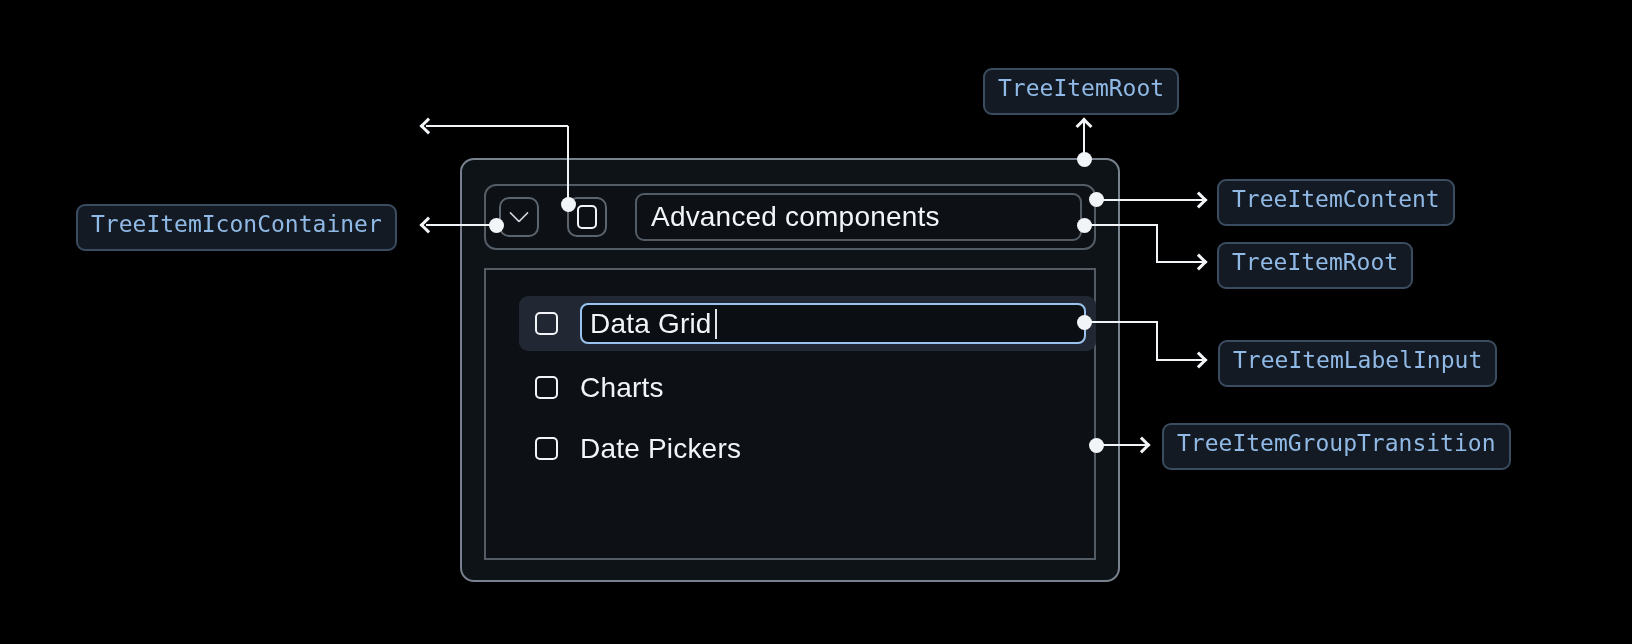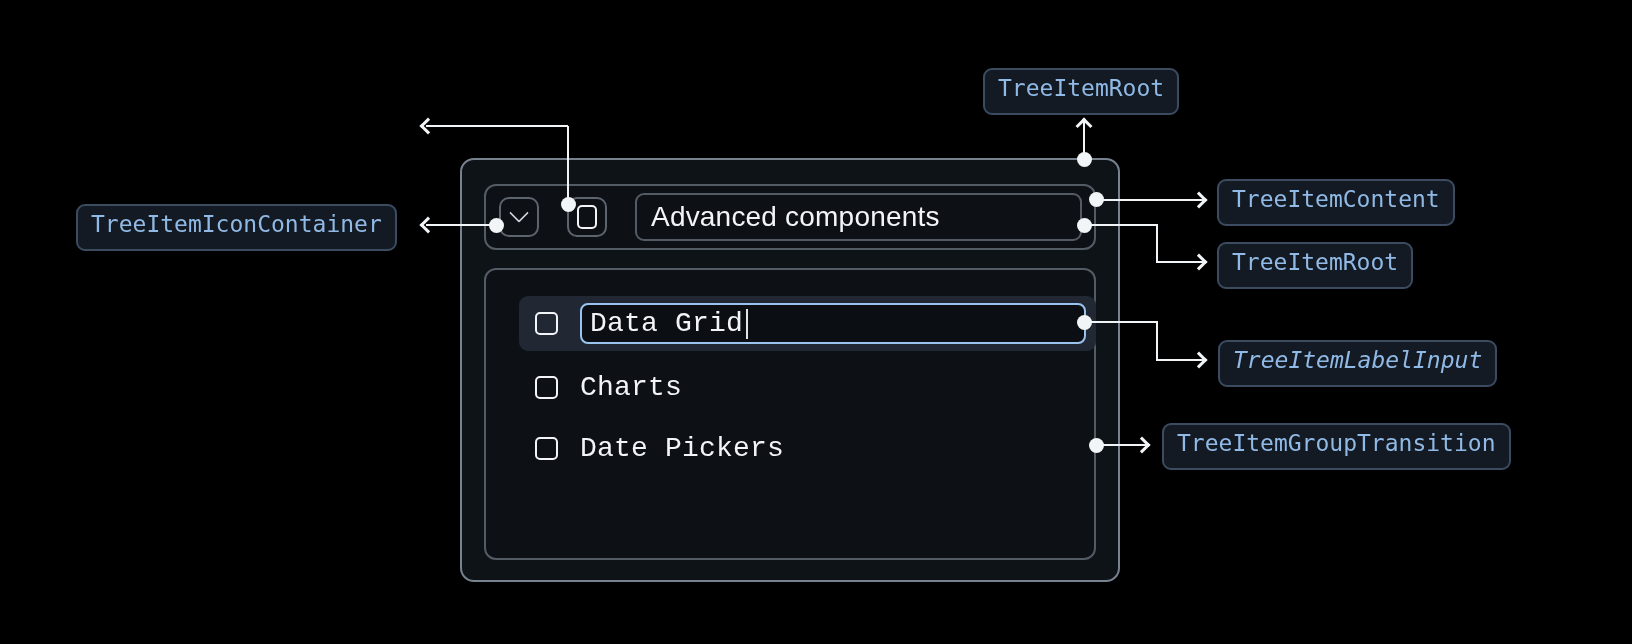--- a/index.html
+++ b/index.html
@@ -46,21 +46,21 @@
   .row-cb{
     width:23px;height:23px;flex:0 0 auto;border:2.5px solid var(--ui-text);border-radius:5px;background:transparent;
   }
   .label-box{
     flex:1;height:48px;margin-right:12px;border:2px solid var(--inner-border);border-radius:9px;
     display:flex;align-items:center;padding-left:14px;
     color:var(--ui-text);font-size:28px;letter-spacing:.2px;
   }
   .group-box{
     position:absolute;left:484px;top:268px;width:612px;height:292px;
-    background:var(--box-bg);border:2px solid var(--inner-border);border-radius:12px;font-family:Liberation Mono, monospace;
+    background:var(--box-bg);border:2px solid var(--inner-border);border-radius:0;
   }
   .tree-row{
     position:absolute;left:33px;width:577px;height:55px;
     display:flex;align-items:center;padding-left:16px;
     color:var(--ui-text);font-size:28px;letter-spacing:.2px;
   }
   .tree-row .row-label{margin-left:22px;}
   .tree-row.editing{background:var(--highlight);border-radius:9px;}
   .label-input{
     flex:1;height:41px;margin-left:22px;margin-right:10px;
@@ -118,21 +118,21 @@
     <div class="tree-row" style="top:151px;">
       <div class="row-cb"></div>
       <span class="row-label">Date Pickers</span>
     </div>
   </div>
 
   <div class="badge" style="left:983px;top:68px;">TreeItemRoot</div>
   <div class="badge" style="left:64px;top:204px;margin-left:12px;">TreeItemIconContainer</div>
   <div class="badge" style="left:1217px;top:179px;">TreeItemContent</div>
   <div class="badge" style="left:1217px;top:242px;">TreeItemRoot</div>
-  <div class="badge" style="left:1218px;top:340px;font-style:italic;">TreeItemLabelInput</div>
+  <div class="badge" style="left:1218px;top:340px;">TreeItemLabelInput</div>
   <div class="badge" style="left:1162px;top:423px;border-radius:9px;">TreeItemGroupTransition</div>
 
   <div class="vline" style="left:1082.75px;top:122px;height:37px;"></div>
   <div class="arrow up" style="left:1078px;top:119.5px;"></div>
   <div class="dot" style="left:1076.5px;top:151.5px;"></div>
 
   <div class="vline" style="left:566.75px;top:126px;height:78px;"></div>
   <div class="hline" style="left:426px;top:124.75px;width:142px;"></div>
   <div class="arrow left" style="left:421.5px;top:120px;"></div>
   <div class="dot" style="left:560.5px;top:196.5px;"></div>

